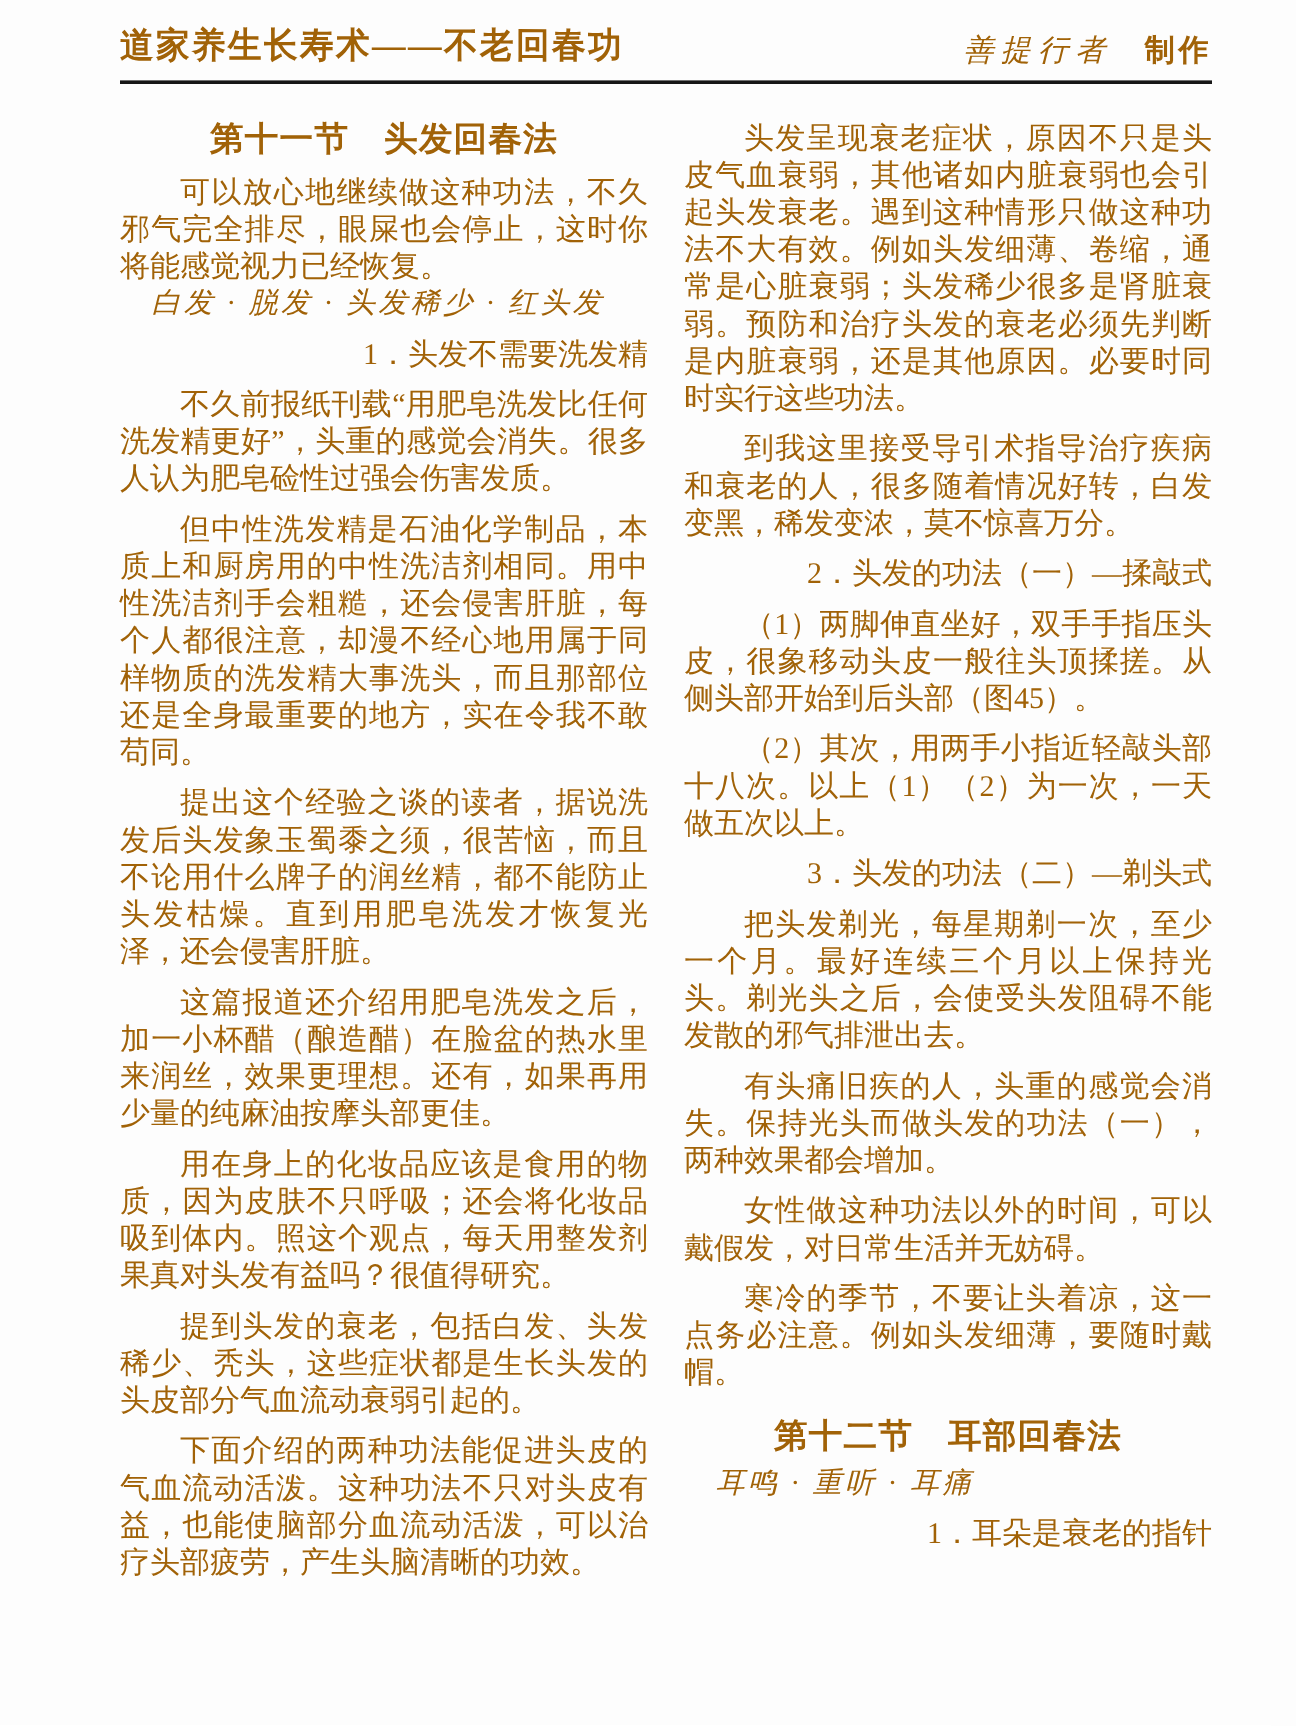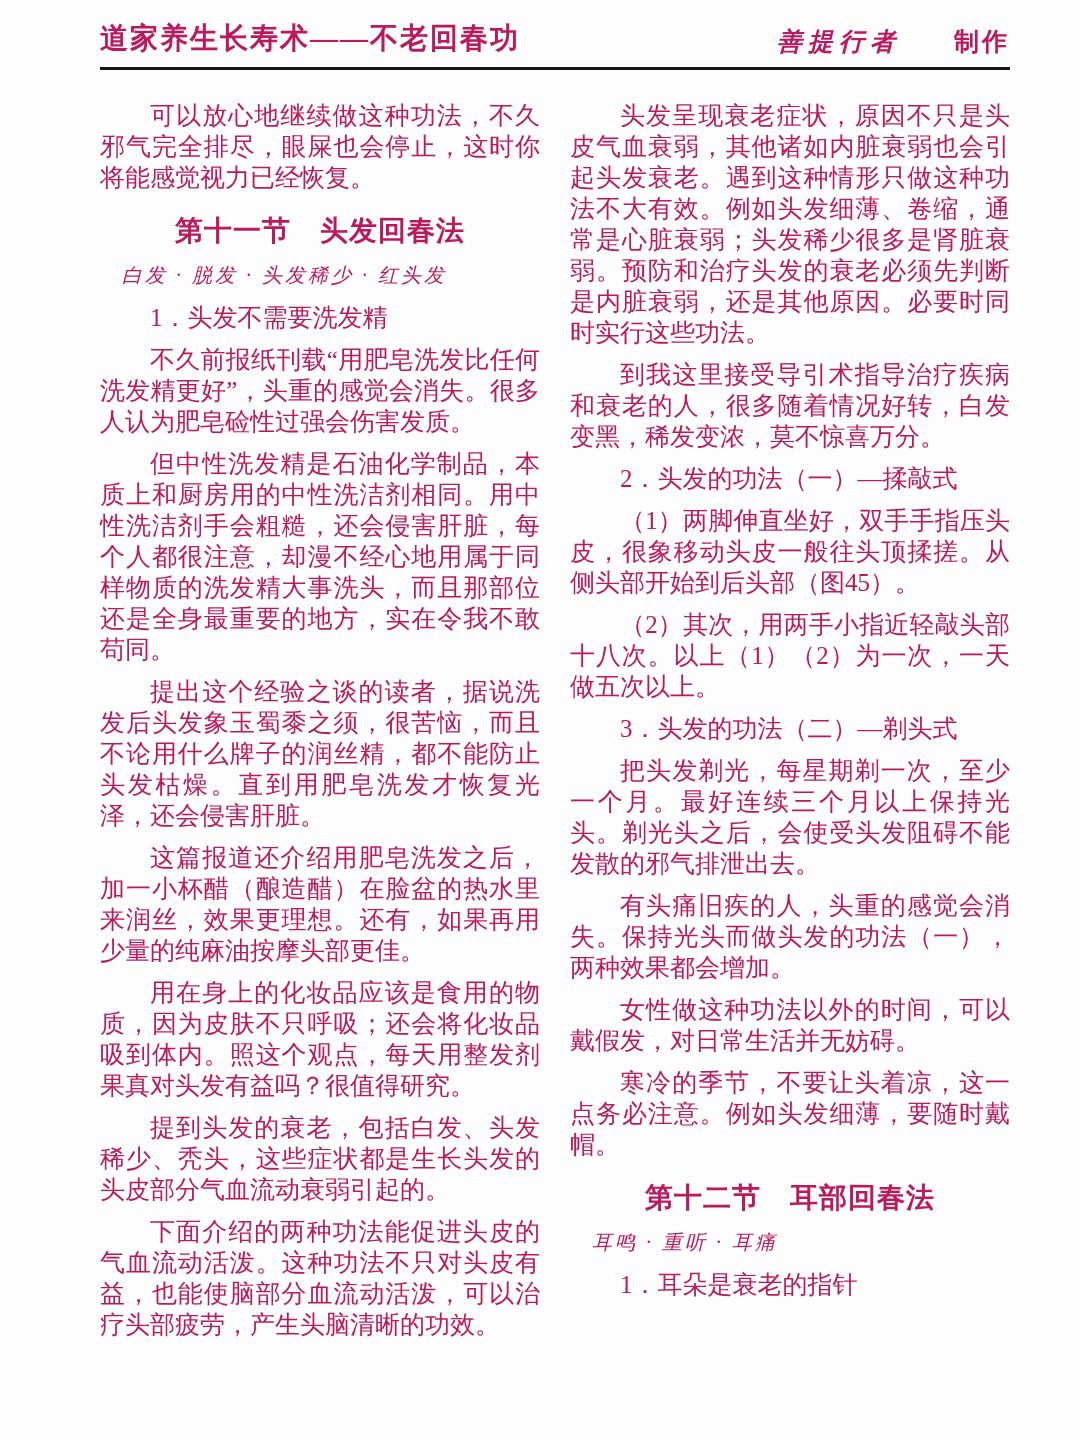--- a/index.html
+++ b/index.html
@@ -6,21 +6,21 @@
     margin: 0;
     padding: 0;
     background: #ffffff;
   }
   .page {
     position: relative;
     width: 1080px;
     height: 1438px;
     box-sizing: border-box;
     background: #fdfdfd;
-    color: #be185d;
+    color: #a16207;
     font-family: "Liberation Serif", "DejaVu Serif", serif;
     padding: 14px 70px 0 100px;
     overflow: hidden;
   }
   .header {
     display: flex;
     justify-content: space-between;
     align-items: flex-end;
     height: 44px;
   }
@@ -31,23 +31,23 @@
     transform: scaleY(1.05);
     transform-origin: left bottom;
   }
   .credit {
     font-size: 25px;
     font-weight: 700;
     white-space: nowrap;
   }
   .credit .credit-name {
     font-style: italic;
-    font-weight: 700;
+    font-weight: 400;
     letter-spacing: 6px;
-    margin-right: 53px;
+    margin-right: 27px;
   }
   .credit .credit-label {
     font-weight: 900;
     letter-spacing: 3px;
   }
   .header-rule {
     height: 3px;
     background: #171717;
     margin-top: 9px;
   }
@@ -73,45 +73,46 @@
     font-size: 28px;
     font-weight: 700;
     text-align: center;
     letter-spacing: 1px;
     margin-top: 21px;
     margin-bottom: 6px;
     line-height: 34px;
   }
   .subtitle {
     font-style: italic;
-    font-size: 20px;
+    font-size: 24px;
     letter-spacing: 3px;
     padding-left: 1.1em;
-    margin-top: 12px;
+    margin-top: 0;
   }
   .subheading {
     text-indent: 2em;
+    text-align: right;
   }
 </style>
 </head>
 <body>
 
 <div class="page">
   <div class="header">
     <div class="book-title">道家养生长寿术——不老回春功</div>
     <div class="credit">
       <span class="credit-name">善提行者</span><span class="credit-label">制作</span>
     </div>
   </div>
   <div class="header-rule"></div>
 
   <div class="body-columns">
     <div class="column">
+        <div class="block heading">第十一节　头发回春法</div>
         <div class="block paragraph">可以放心地继续做这种功法，不久邪气完全排尽，眼屎也会停止，这时你将能感觉视力已经恢复。</div>
-        <div class="block heading">第十一节　头发回春法</div>
         <div class="block subtitle">白发 · 脱发 · 头发稀少 · 红头发</div>
         <div class="block subheading">1．头发不需要洗发精</div>
         <div class="block paragraph">不久前报纸刊载“用肥皂洗发比任何洗发精更好”，头重的感觉会消失。很多人认为肥皂硷性过强会伤害发质。</div>
         <div class="block paragraph">但中性洗发精是石油化学制品，本质上和厨房用的中性洗洁剂相同。用中性洗洁剂手会粗糙，还会侵害肝脏，每个人都很注意，却漫不经心地用属于同样物质的洗发精大事洗头，而且那部位还是全身最重要的地方，实在令我不敢苟同。</div>
         <div class="block paragraph">提出这个经验之谈的读者，据说洗发后头发象玉蜀黍之须，很苦恼，而且不论用什么牌子的润丝精，都不能防止头发枯燥。直到用肥皂洗发才恢复光泽，还会侵害肝脏。</div>
         <div class="block paragraph">这篇报道还介绍用肥皂洗发之后，加一小杯醋（酿造醋）在脸盆的热水里来润丝，效果更理想。还有，如果再用少量的纯麻油按摩头部更佳。</div>
         <div class="block paragraph">用在身上的化妆品应该是食用的物质，因为皮肤不只呼吸；还会将化妆品吸到体内。照这个观点，每天用整发剂果真对头发有益吗？很值得研究。</div>
         <div class="block paragraph">提到头发的衰老，包括白发、头发稀少、秃头，这些症状都是生长头发的头皮部分气血流动衰弱引起的。</div>
         <div class="block paragraph">下面介绍的两种功法能促进头皮的气血流动活泼。这种功法不只对头皮有益，也能使脑部分血流动活泼，可以治疗头部疲劳，产生头脑清晰的功效。</div>
       </div>

